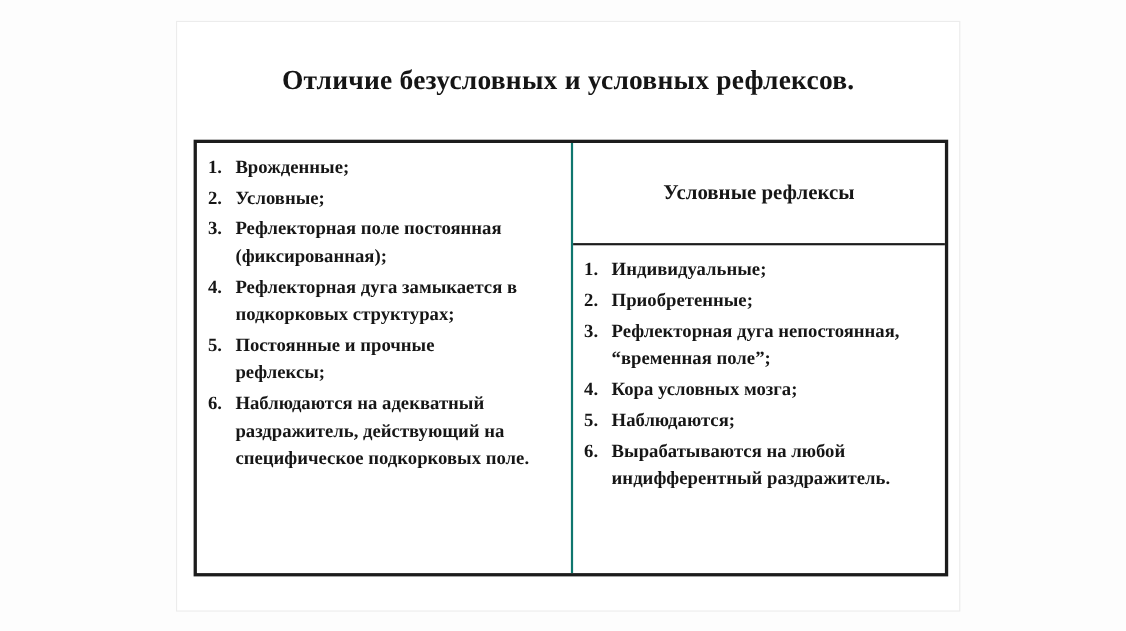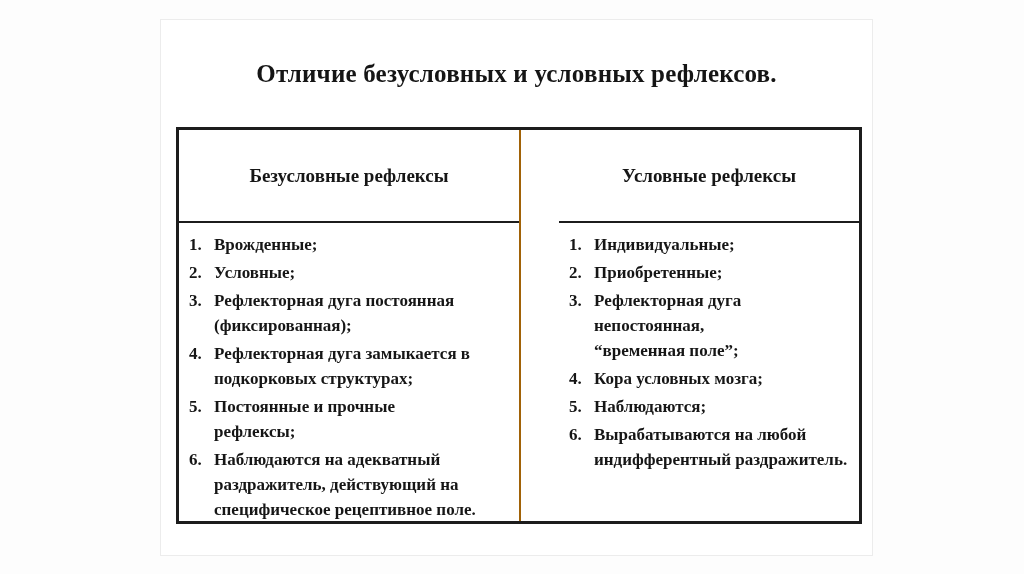--- a/index.html
+++ b/index.html
@@ -49,22 +49,21 @@
     display: flex;
     background: #ffffff;
   }
   .col {
     width: 50%;
     box-sizing: border-box;
     display: flex;
     flex-direction: column;
   }
   .col-right {
-    border-left: 2px solid #a16207;
-    padding-left: 38px;
+    border-left: 2px solid #0f766e;
   }
   .th {
     height: 93px;
     flex: none;
     box-sizing: border-box;
     border-bottom: 2px solid #1c1c1c;
     display: flex;
     align-items: center;
     justify-content: center;
     font-size: 19px;
@@ -97,50 +96,49 @@
 <body>
 
 <div class="page">
   <div class="slide">
 
     <h1 class="title">Отличие безусловных и условных рефлексов.</h1>
 
     <div class="cmp-table">
 
       <div class="col">
-        <div class="th">Безусловные рефлексы</div>
         <div class="td">
             <div class="item">
               <span class="num">1.</span>
               <span class="txt">Врожденные;</span>
             </div>
             <div class="item">
               <span class="num">2.</span>
               <span class="txt">Условные;</span>
             </div>
             <div class="item">
               <span class="num">3.</span>
-              <span class="txt">Рефлекторная дуга постоянная
+              <span class="txt">Рефлекторная поле постоянная
 (фиксированная);</span>
             </div>
             <div class="item">
               <span class="num">4.</span>
               <span class="txt">Рефлекторная дуга замыкается в
 подкорковых структурах;</span>
             </div>
             <div class="item">
               <span class="num">5.</span>
               <span class="txt">Постоянные и прочные
 рефлексы;</span>
             </div>
             <div class="item">
               <span class="num">6.</span>
               <span class="txt">Наблюдаются на адекватный
 раздражитель, действующий на
-специфическое рецептивное поле.</span>
+специфическое подкорковых поле.</span>
             </div>
           </div>
       </div>
 
       <div class="col col-right">
         <div class="th">Условные рефлексы</div>
         <div class="td">
             <div class="item">
               <span class="num">1.</span>
               <span class="txt">Индивидуальные;</span>

